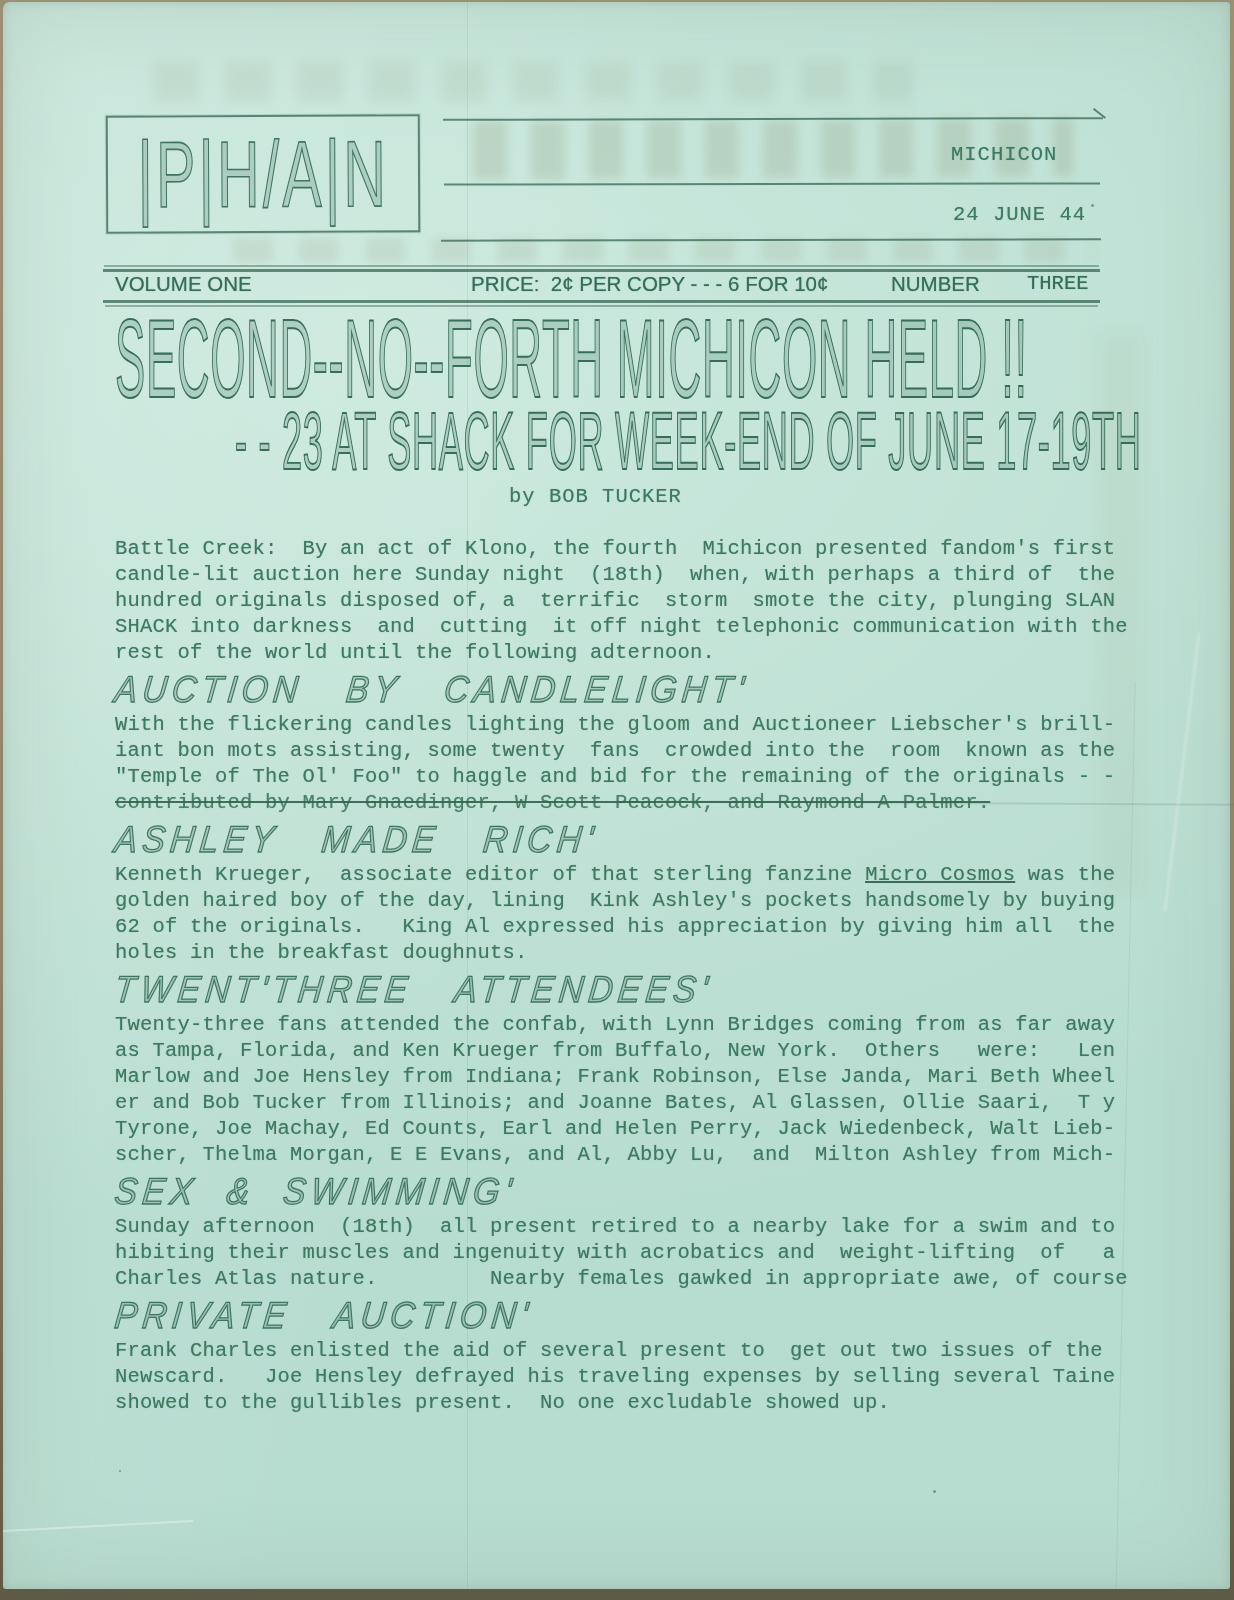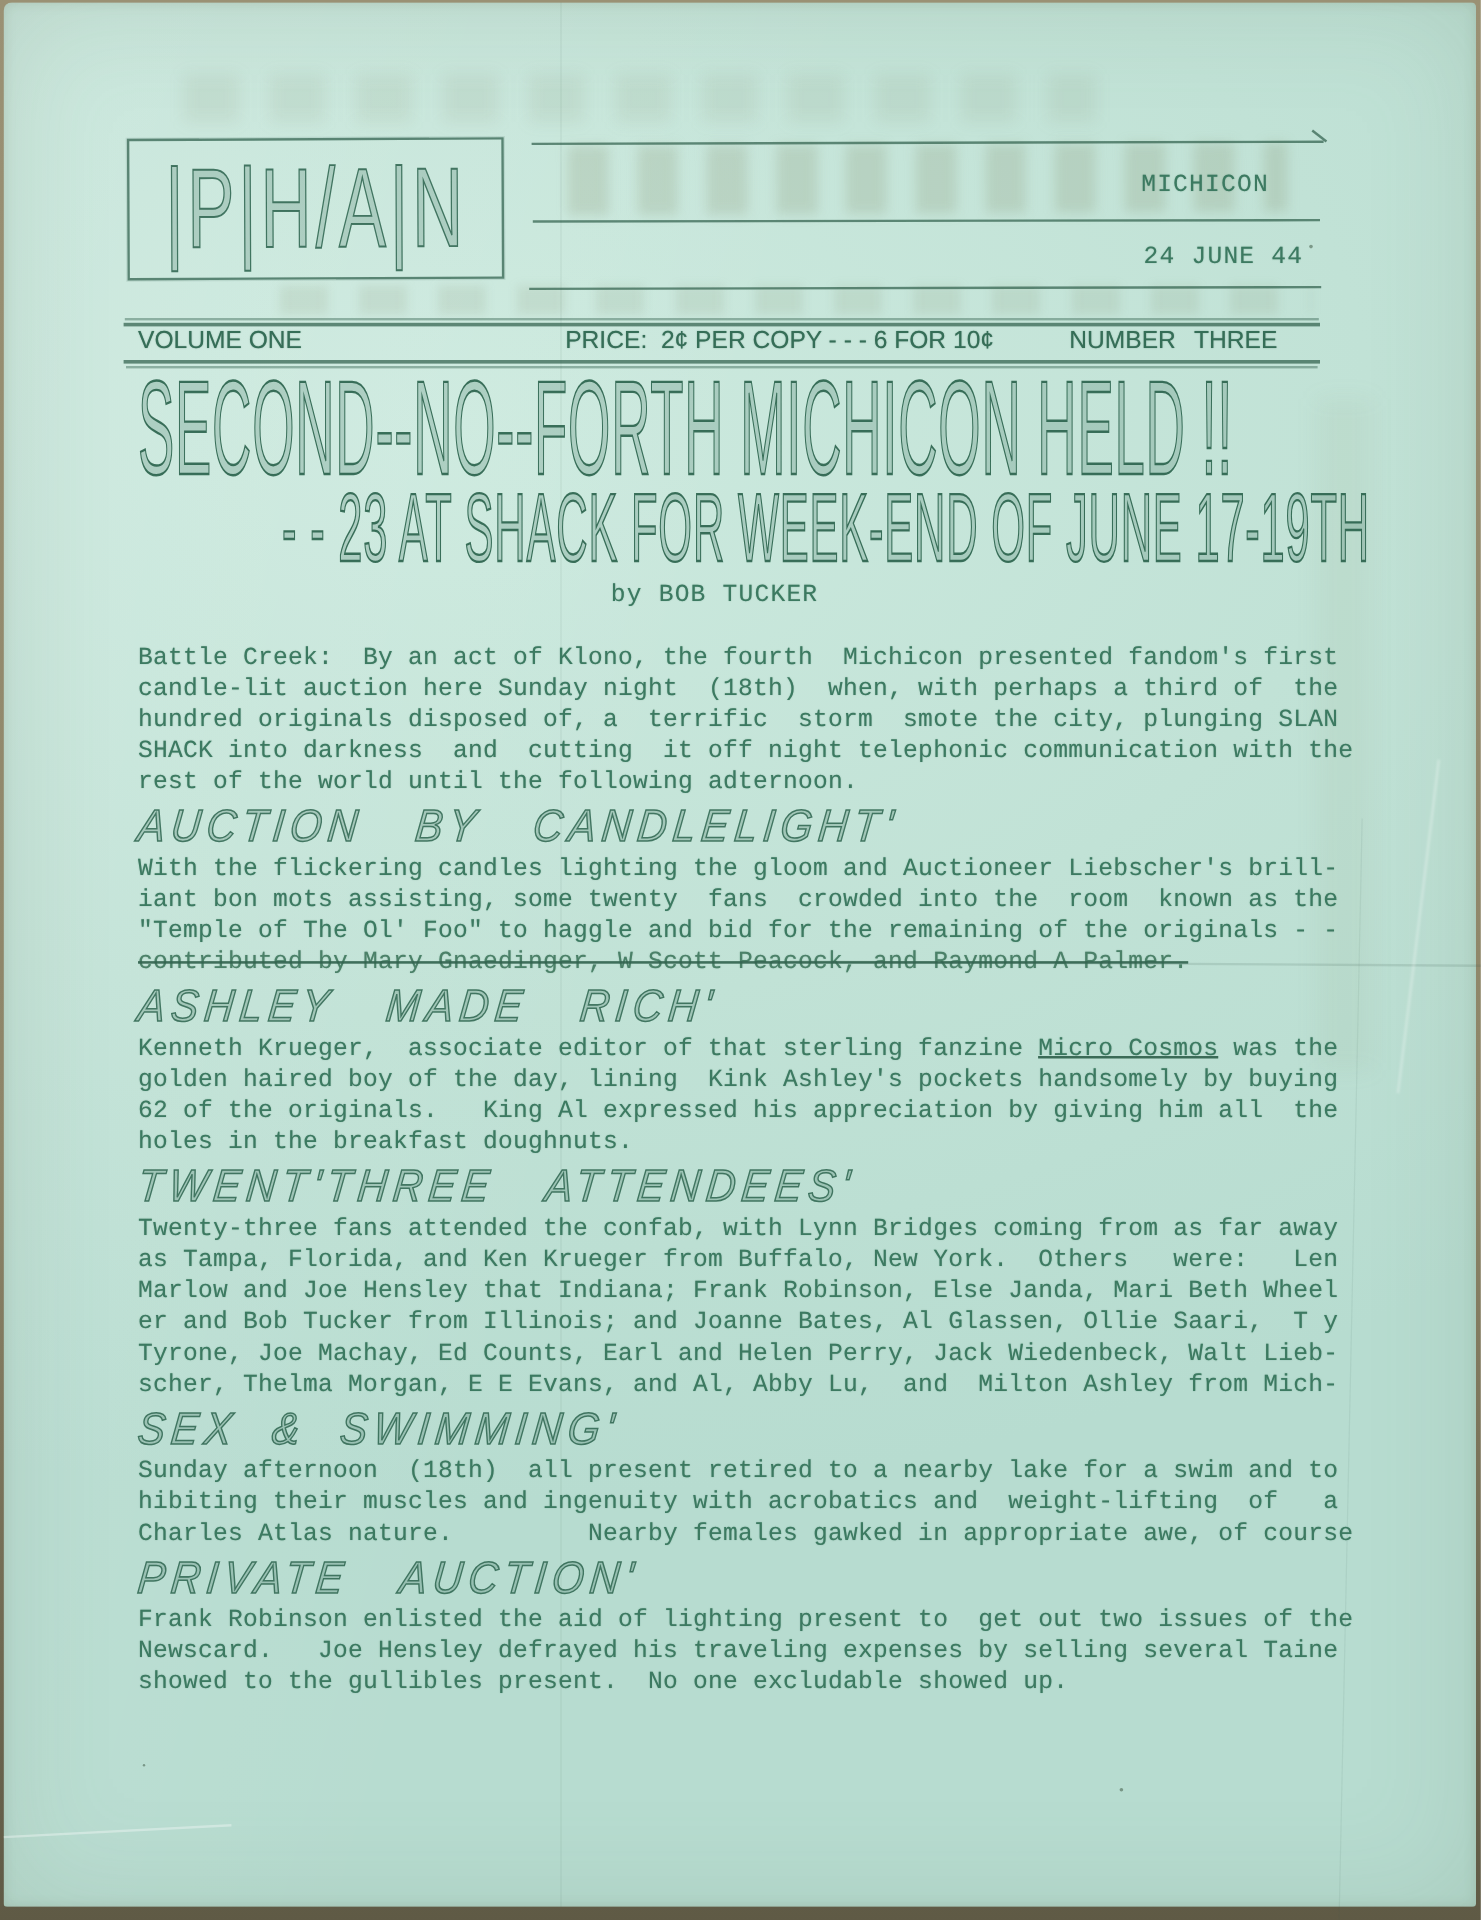--- a/index.html
+++ b/index.html
@@ -124,21 +124,21 @@
 
   <div class="day mono">MICHICON</div>
   <div class="date mono">24 JUNE 44</div>
 
   <div class="rule thin" style="left:101px;top:263px;width:995px;"></div>
   <div class="rule" style="left:100px;top:267px;width:997px;height:2.5px;"></div>
   <div class="bar-text">
     <span style="left:12px;">VOLUME ONE</span>
     <span style="left:368px;">PRICE:  2¢ PER COPY - - - 6 FOR 10¢</span>
     <span style="left:788px;">NUMBER</span>
-    <span style="left:892px;">THREE</span>
+    <span style="left:924px;font-family:Liberation Mono, monospace;">THREE</span>
   </div>
   <div class="rule" style="left:100px;top:298px;width:997px;height:2.5px;"></div>
   <div class="rule thin" style="left:102px;top:303px;width:993px;"></div>
 
   <div class="headline-1 stencil">SECOND--NO--FORTH MICHICON HELD !!</div>
   <div class="headline-2 stencil">- - 23 AT SHACK FOR WEEK-END OF JUNE 17-19TH</div>
   <div class="byline mono">by BOB TUCKER</div>
 
   <div class="article">
     <div id="lead-host">
@@ -165,38 +165,38 @@
             <div class="t-line"><span class="t-run">golden haired boy of the day, lining  Kink Ashley's pockets handsomely by buying</span></div>
             <div class="t-line"><span class="t-run">62 of the originals.   King Al expressed his appreciation by giving him all  the</span></div>
             <div class="t-line"><span class="t-run">holes in the breakfast doughnuts.</span></div>
           </div>
         </div>
         <div>
           <div class="sec-heading">TWENT'THREE   ATTENDEES'</div>
           <div>
             <div class="t-line"><span class="t-run">Twenty-three fans attended the confab, with Lynn Bridges coming from as far away</span></div>
             <div class="t-line"><span class="t-run">as Tampa, Florida, and Ken Krueger from Buffalo, New York.  Others   were:   Len</span></div>
-            <div class="t-line"><span class="t-run">Marlow and Joe Hensley that Indiana; Frank Robinson, Else Janda, Mari Beth Wheel</span></div>
+            <div class="t-line"><span class="t-run">Marlow and Joe Hensley from Indiana; Frank Robinson, Else Janda, Mari Beth Wheel</span></div>
             <div class="t-line"><span class="t-run">er and Bob Tucker from Illinois; and Joanne Bates, Al Glassen, Ollie Saari,  T y</span></div>
             <div class="t-line"><span class="t-run">Tyrone, Joe Machay, Ed Counts, Earl and Helen Perry, Jack Wiedenbeck, Walt Lieb-</span></div>
             <div class="t-line"><span class="t-run">scher, Thelma Morgan, E E Evans, and Al, Abby Lu,  and  Milton Ashley from Mich-</span></div>
           </div>
         </div>
         <div>
           <div class="sec-heading">SEX  &amp;  SWIMMING'</div>
           <div>
             <div class="t-line"><span class="t-run">Sunday afternoon  (18th)  all present retired to a nearby lake for a swim and to</span></div>
             <div class="t-line"><span class="t-run">hibiting their muscles and ingenuity with acrobatics and  weight-lifting  of   a</span></div>
             <div class="t-line"><span class="t-run">Charles Atlas nature.         Nearby females gawked in appropriate awe, of course</span></div>
           </div>
         </div>
         <div>
           <div class="sec-heading">PRIVATE   AUCTION'</div>
           <div>
-            <div class="t-line"><span class="t-run">Frank Robinson enlisted the aid of lighting present to  get out two issues of the</span></div>
+            <div class="t-line"><span class="t-run">Frank Charles enlisted the aid of several present to  get out two issues of the</span></div>
             <div class="t-line"><span class="t-run">Newscard.   Joe Hensley defrayed his traveling expenses by selling several Taine</span></div>
             <div class="t-line"><span class="t-run">showed to the gullibles present.  No one excludable showed up.</span></div>
           </div>
         </div>
       </div>
   </div>
 
 </div>
 
 </body></html>

